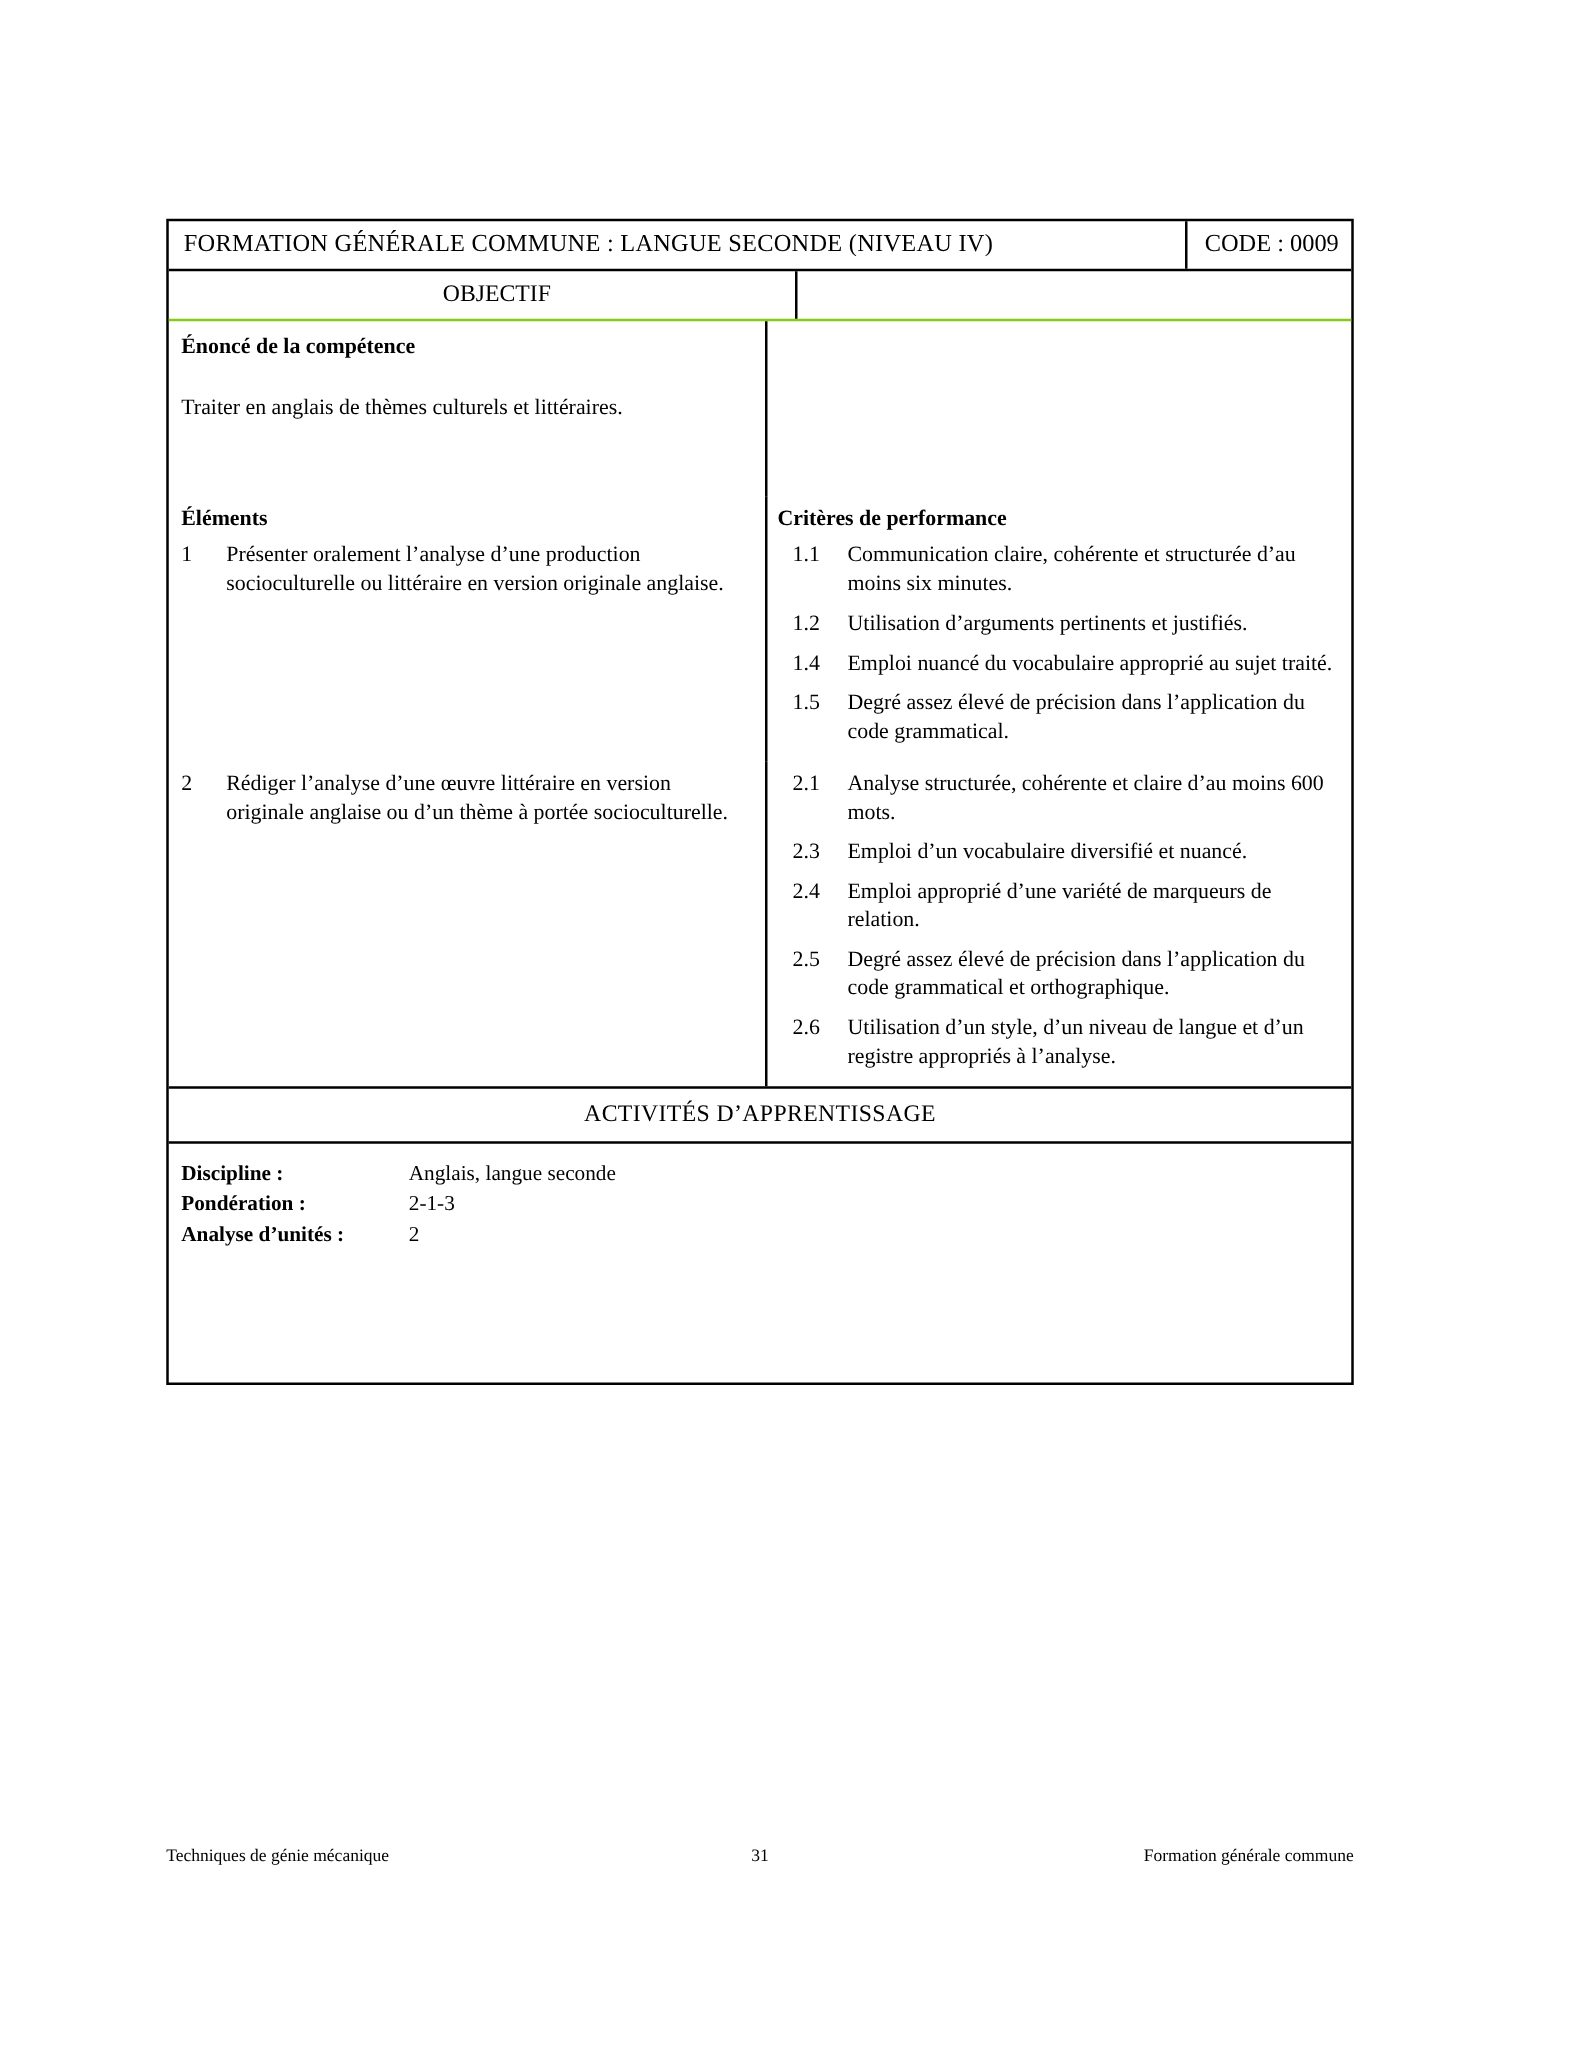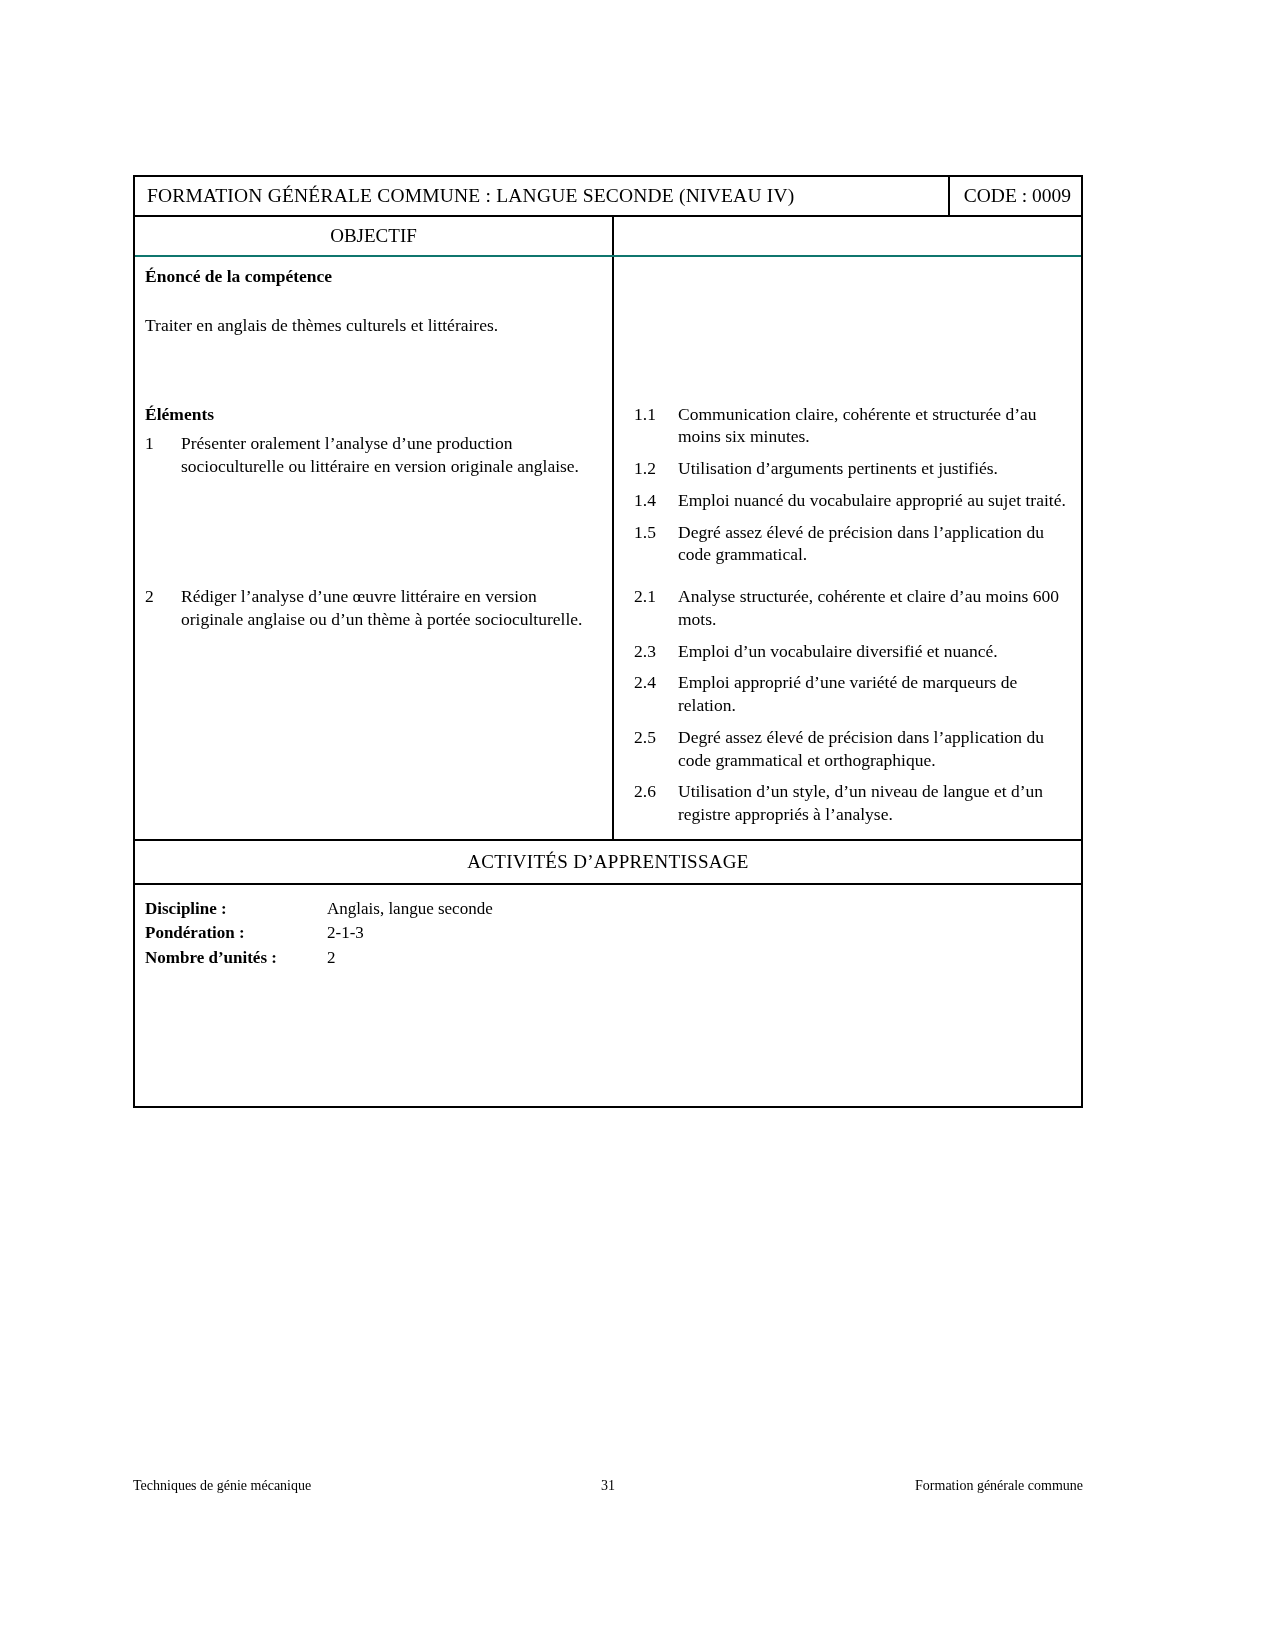--- a/index.html
+++ b/index.html
@@ -43,23 +43,24 @@
   }
   .title-code {
     display: flex;
     align-items: center;
     border-left: 2px solid #000;
     padding: 0 10px 0 14px;
   }
   
   .col-header-row {
     display: flex;
-    border-bottom: 2px solid #0f766e;
+    border-bottom: 2px solid #84cc16;
     height: 40px;
     font-size: 19px;
+    padding-left: 24px;
   }
   .col-header-left {
     flex: 0 0 479px;
     border-right: 2px solid #000;
     display: flex;
     align-items: center;
     justify-content: center;
   }
   .col-header-right {
     flex: 1;
@@ -160,20 +161,21 @@
       <div class="cell-right"></div>
 
       <div class="cell-left">
         <div class="section-heading">Éléments</div>
         <div class="item el">
           <span class="num">1</span>
           <span class="txt">Présenter oralement l’analyse d’une production socioculturelle ou littéraire en version originale anglaise.</span>
         </div>
       </div>
       <div class="cell-right">
+        <div class="section-heading">Critères de performance</div>
         <div class="item crit">
           <span class="num">1.1</span>
           <span class="txt">Communication claire, cohérente et structurée d’au moins six minutes.</span>
         </div>
         <div class="item crit">
           <span class="num">1.2</span>
           <span class="txt">Utilisation d’arguments pertinents et justifiés.</span>
         </div>
         <div class="item crit">
           <span class="num">1.4</span>
@@ -221,21 +223,21 @@
     <div class="details-section">
       <div class="field-row">
         <span class="field-label">Discipline :</span>
         <span class="field-value">Anglais, langue seconde</span>
       </div>
       <div class="field-row">
         <span class="field-label">Pondération :</span>
         <span class="field-value">2-1-3</span>
       </div>
       <div class="field-row">
-        <span class="field-label">Nombre d’unités :</span>
+        <span class="field-label">Analyse d’unités :</span>
         <span class="field-value">2</span>
       </div>
     </div>
 
   </div>
 
   <div class="footer">
     <div class="footer-left">Techniques de génie mécanique</div>
     <div class="footer-center">31</div>
     <div class="footer-right">Formation générale commune</div>

